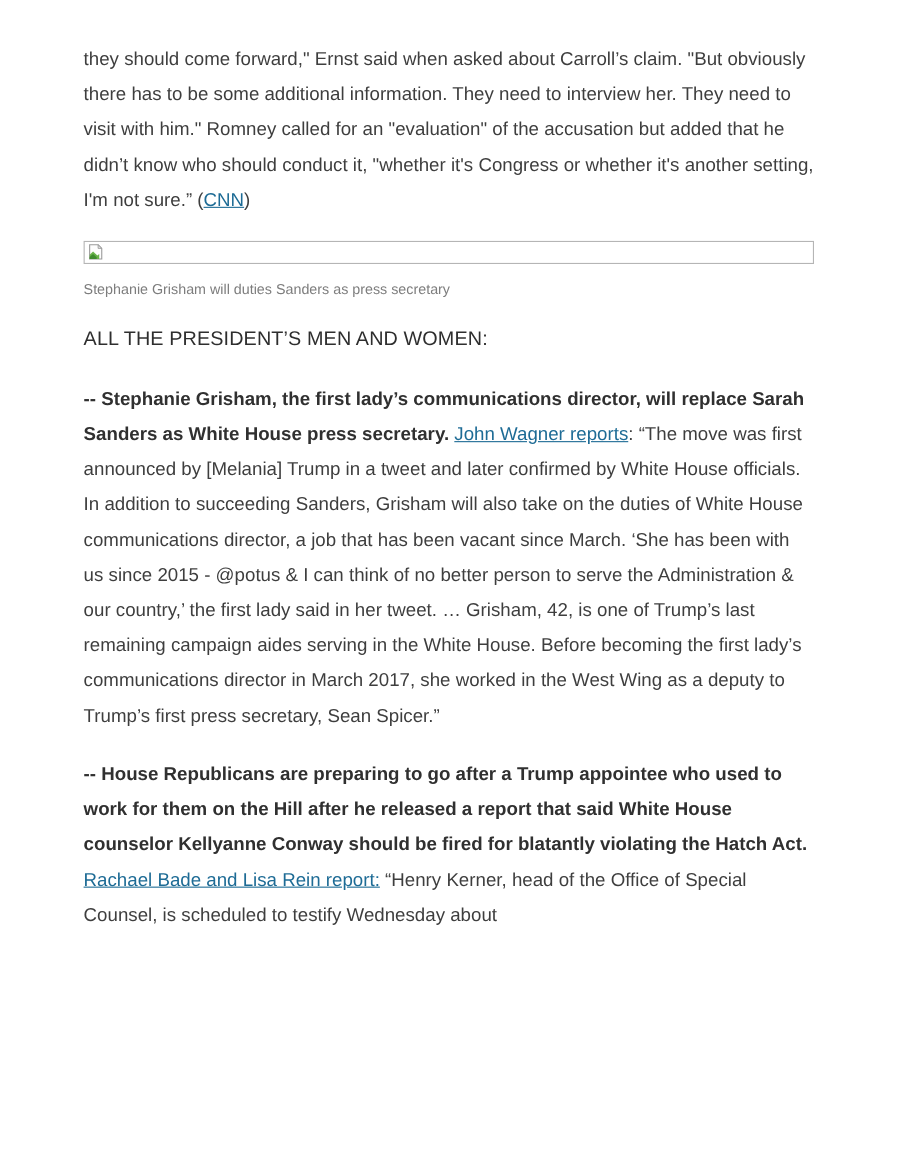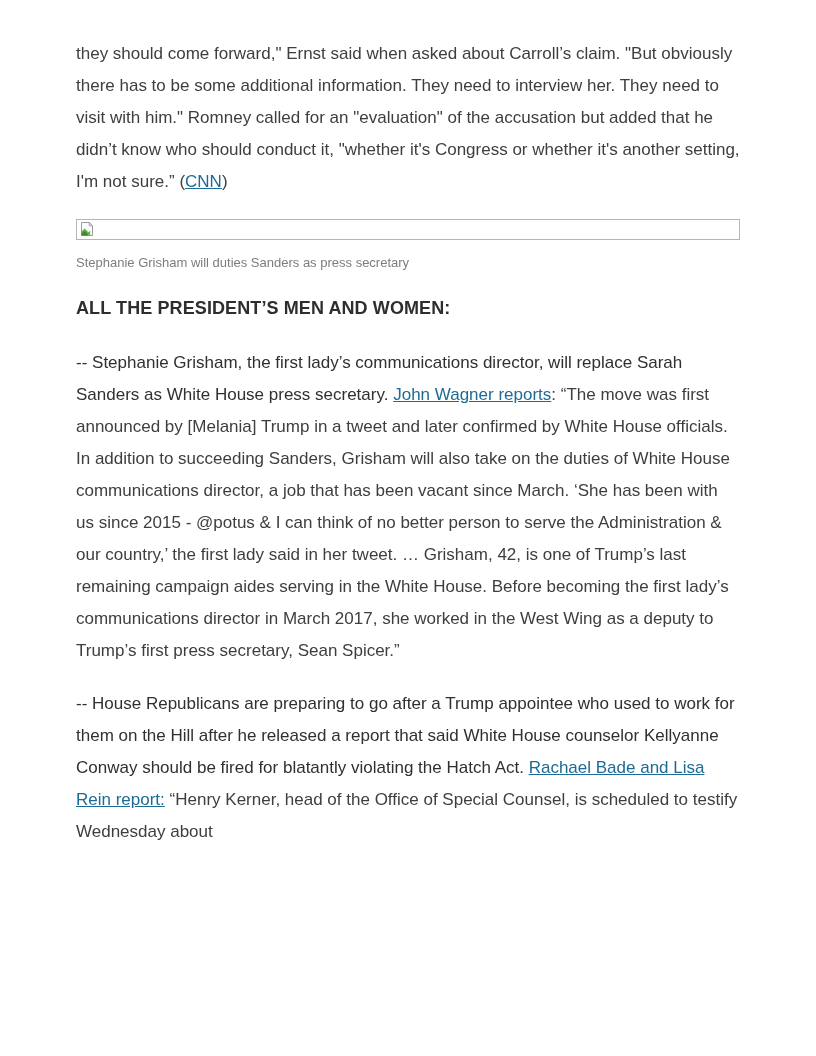--- a/index.html
+++ b/index.html
@@ -13,21 +13,21 @@
     color: var(--text-color, #3e3e3e);
     padding: 38px 76px 0 76px;
     overflow: hidden;
   }
   .para { margin: 0 0 21px 0; }
   .para a, a.news-link {
     color: var(--link-color, #1d6b95);
     cursor: pointer;
   }
   strong.lede {
-    font-weight: normal;
+    font-weight: bold;
     color: var(--bold-color, #303030);
   }
   .img-placeholder {
     width: 664px;
     height: 21px;
     border: 1px solid var(--box-border, #b5b5b5);
     background: #ffffff;
     margin: 0;
     overflow: visible;
     padding: 1px 0 0 2px;
@@ -36,21 +36,21 @@
   .caption {
     margin-top: 15px;
     font-size: 13px;
     line-height: 16px;
     color: var(--caption-color, #7d7d7d);
   }
   h2.section-heading {
     margin: 26px 0 28px 0;
     font-size: 18px;
     line-height: 22px;
-    font-weight: bold;
+    font-weight: normal;
     color: var(--heading-color, #2e2e2e);
     letter-spacing: 0.1px;
   }
   .para.last { margin-bottom: 0; }
 </style>
 </head>
 <body>
 
 <p class="para"><span>they should come forward," Ernst said when asked about Carroll’s claim. "But obviously there has to be some additional information. They need to interview her. They need to visit with him." Romney called for an "evaluation" of the accusation but added that he didn’t know who should conduct it, "whether it's Congress or whether it's another setting, I'm not sure.” (</span><a href="#" class="news-link">CNN</a><span>)</span></p>
 

